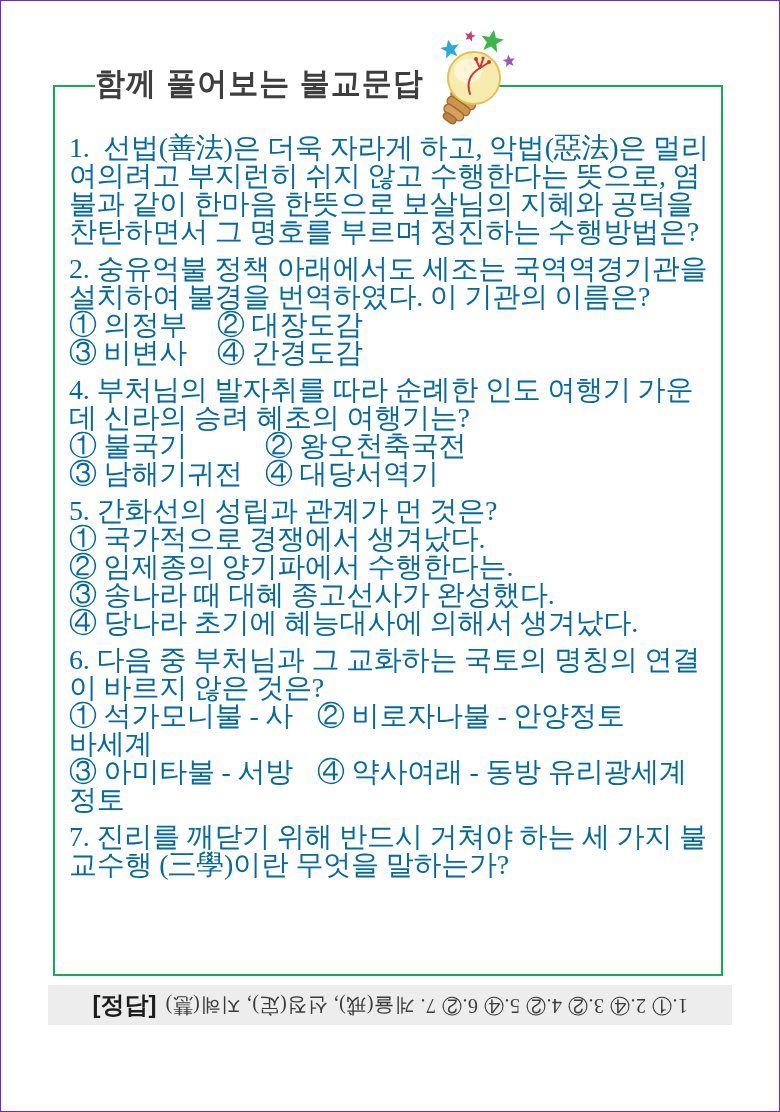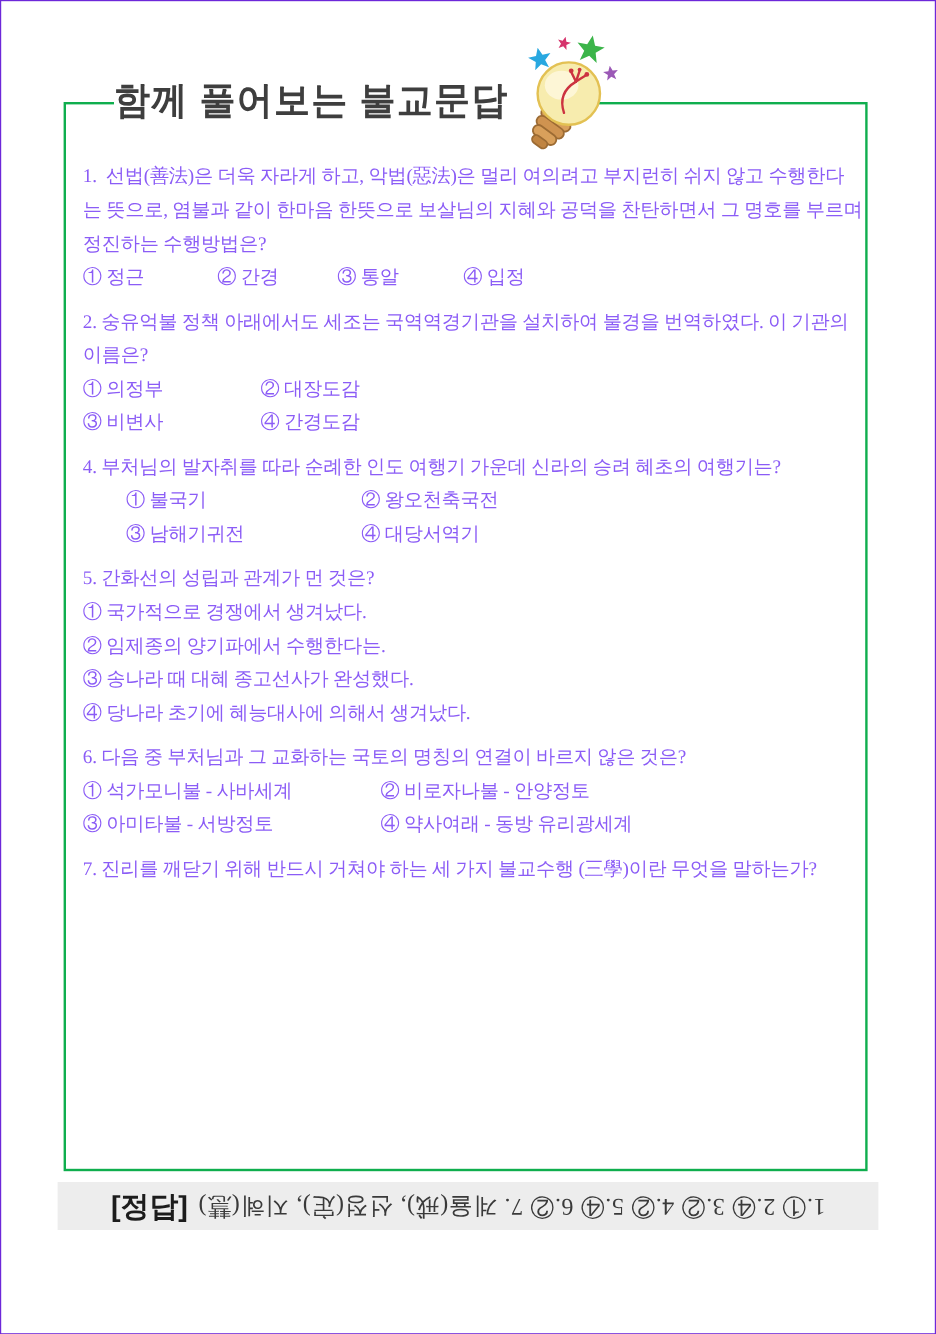--- a/index.html
+++ b/index.html
@@ -23,28 +23,28 @@
   }
   .title{
     font-family:"Liberation Sans","DejaVu Sans",sans-serif;
     font-size:30px;font-weight:bold;color:#3e3e3e;letter-spacing:1px;
     margin:0;white-space:nowrap;transform:scaleY(1.05);
   }
   .bulb{flex:0 0 auto;margin-left:6px;margin-top:-12px;}
   
   .questions{
     position:absolute;left:68px;top:133px;width:650px;z-index:2;
-    color:#8b5cf6;font-size:16px;line-height:28px;letter-spacing:-0.2px;
+    color:#0369a1;font-size:28px;line-height:28px;letter-spacing:-0.2px;
   }
   .question{margin:0 0 9px 0;}
   .q-text{margin:0;white-space:pre-wrap;}
   .q-options{display:grid;}
   .opts-row4{grid-template-columns:112px 100px 105px auto;}
   .opts-2col-s{grid-template-columns:148px auto;}
-  .opts-2col-m{grid-template-columns:196px auto;margin-left:36px;}
+  .opts-2col-m{grid-template-columns:196px auto;}
   .opts-2col-l{grid-template-columns:248px auto;}
   .opts-list{grid-template-columns:1fr;}
   .opt{display:block;}
   
   .answer-strip{
     position:absolute;left:47px;top:984px;width:684px;height:40px;
     background:#ededed;z-index:2;display:flex;align-items:center;justify-content:center;gap:8px;
   }
   .answer-label{
     font-family:"Liberation Sans","DejaVu Sans",sans-serif;
@@ -91,26 +91,20 @@
       </g>
       <circle cx="46" cy="31" r="2" fill="#cc3340"></circle>
       <circle cx="59" cy="34" r="2" fill="#cc3340"></circle>
       <circle cx="53" cy="30" r="1.6" fill="#cc3340"></circle>
     </svg>
   </div>
 
   <div class="questions">
       <div class="question">
       <p class="q-text">1.  선법(善法)은 더욱 자라게 하고, 악법(惡法)은 멀리 여의려고 부지런히 쉬지 않고 수행한다는 뜻으로, 염불과 같이 한마음 한뜻으로 보살님의 지혜와 공덕을 찬탄하면서 그 명호를 부르며 정진하는 수행방법은?</p>
-      <div class="q-options opts-row4">
-          <span class="opt">① 정근</span>
-          <span class="opt">② 간경</span>
-          <span class="opt">③ 통알</span>
-          <span class="opt">④ 입정</span>
-        </div>
     </div>
       <div class="question">
       <p class="q-text">2. 숭유억불 정책 아래에서도 세조는 국역역경기관을 설치하여 불경을 번역하였다. 이 기관의 이름은?</p>
       <div class="q-options opts-2col-s">
           <span class="opt">① 의정부</span>
           <span class="opt">② 대장도감</span>
           <span class="opt">③ 비변사</span>
           <span class="opt">④ 간경도감</span>
         </div>
     </div>

